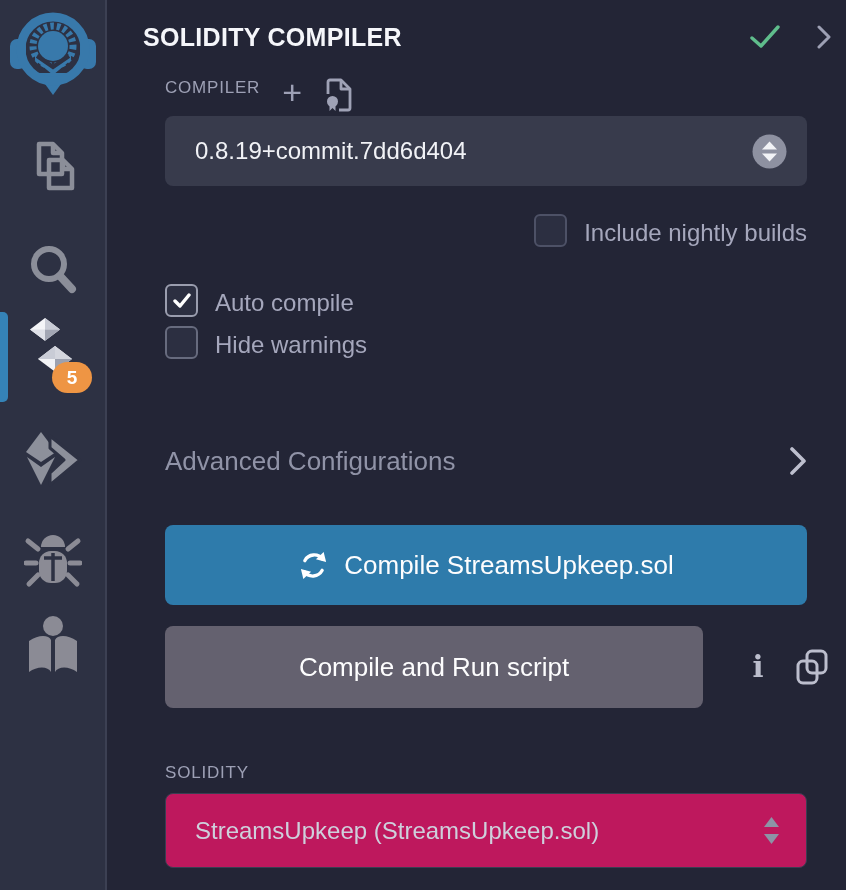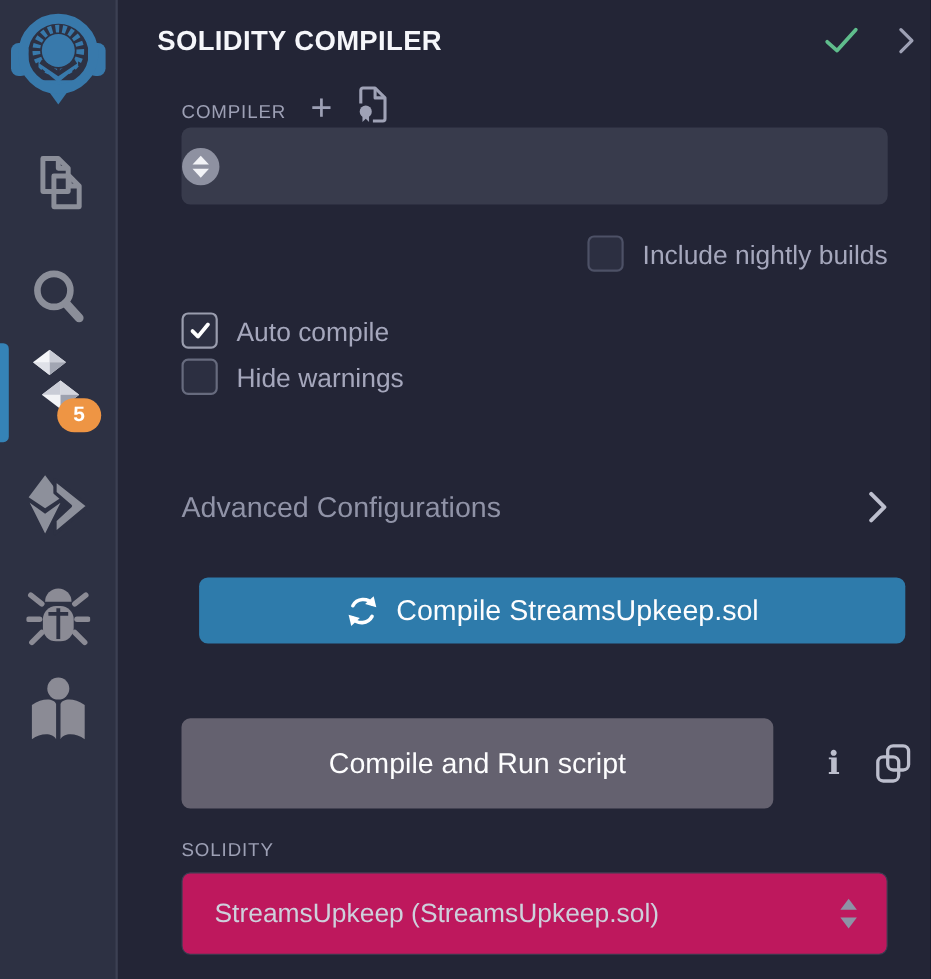--- a/index.html
+++ b/index.html
@@ -26,21 +26,21 @@
   
   .panel{position:absolute;left:109px;top:0;width:737px;height:890px;}
   .panel-header{
     position:absolute;left:34px;right:14px;top:16px;height:42px;
     display:flex;align-items:center;
   }
   .page-title{color:#f5f6fa;font-size:25px;font-weight:700;letter-spacing:.3px;flex:1;}
   .hdr-check{margin-right:36px;display:flex;align-items:center;}
   .hdr-chevron{display:flex;align-items:center;cursor:pointer;}
 
-  .label-row{position:absolute;left:56px;top:78px;display:flex;align-items:flex-end;gap:22px;height:34px;}
+  .label-row{position:absolute;left:56px;top:78px;display:flex;align-items:flex-start;gap:22px;height:34px;}
   .section-label{color:#9da0b5;font-size:17px;font-weight:500;letter-spacing:.8px;}
   .plus-glyph{color:#9da0b5;font-size:34px;font-weight:300;line-height:28px;cursor:pointer;}
 
   .select-box{
     position:absolute;left:56px;width:642px;border-radius:8px;box-sizing:border-box;
     display:flex;align-items:center;cursor:pointer;
   }
   .compiler-select{top:116px;height:70px;background:#383b4c;}
   .compiler-select .select-text{color:#f1f2f6;font-size:24px;margin-left:30px;flex:1;}
   .spinner-circle{margin-right:20px;display:flex;align-items:center;}
@@ -60,26 +60,26 @@
   .checkbox.checked .tick{display:block;}
   .check-label{color:#a5a7bc;font-size:24px;}
 
   .advanced-row{
     position:absolute;left:56px;right:39px;top:440px;height:42px;
     display:flex;align-items:center;cursor:pointer;
   }
   .advanced-label{color:#9093a7;font-size:26px;flex:1;}
 
   .btn-primary{
-    position:absolute;left:72px;top:525px;width:642px;height:60px;
+    position:absolute;left:56px;top:525px;width:642px;height:80px;
     background:#2e7bab;border:none;border-radius:8px;cursor:pointer;
     display:flex;align-items:center;justify-content:center;gap:15px;
     color:#fdfdfe;font-size:26px;font-weight:500;font-family:"Liberation Sans",sans-serif;
   }
-  .run-row{position:absolute;left:56px;top:653px;right:0;height:82px;display:flex;align-items:center;}
+  .run-row{position:absolute;left:56px;top:626px;right:0;height:82px;display:flex;align-items:center;}
   .btn-secondary{
     width:538px;height:82px;background:#64616f;border:none;border-radius:8px;cursor:pointer;
     display:flex;align-items:center;justify-content:center;
     color:#fdfdfe;font-size:26px;font-weight:500;font-family:"Liberation Sans",sans-serif;
   }
   .info-glyph{
     margin-left:42px;width:26px;text-align:center;cursor:pointer;
     color:#bcbecd;font-family:"DejaVu Serif",serif;font-size:29px;font-weight:700;line-height:1;
   }
   .copy-icon-wrap{margin-left:24px;cursor:pointer;display:flex;align-items:center;}
@@ -206,20 +206,21 @@
         <svg width="29" height="34" viewBox="0 0 29 34" fill="none" stroke="#9fa2b6" stroke-width="2.8" stroke-linejoin="round">
           <path d="M4 16 V4 a2 2 0 0 1 2 -2 h11 l9 9 v19 a2 2 0 0 1 -2 2 h-9"></path>
           <path d="M17 2 v9 h9"></path>
           <circle cx="8.5" cy="23.5" r="5.5" fill="#9fa2b6" stroke="none"></circle>
           <path d="M5.5 27 v6 l3 -3 l3 3 v-6" fill="#9fa2b6" stroke="none"></path>
         </svg>
       </span>
     </div>
 
     <div class="select-box compiler-select">
+      <span class="select-text">0.8.19+commit.7dd6d404</span>
       <span class="spinner-circle">
         <svg width="35" height="35" viewBox="0 0 35 35">
           <circle cx="17.5" cy="17.5" r="17" fill="#8e91a1"></circle>
           <polygon points="17.5,7.5 25,15.5 10,15.5" fill="#f2f3f7"></polygon>
           <polygon points="10,19.5 25,19.5 17.5,27.5" fill="#f2f3f7"></polygon>
         </svg>
       </span>
     </div>
 
     <div class="check-row row-nightly">

